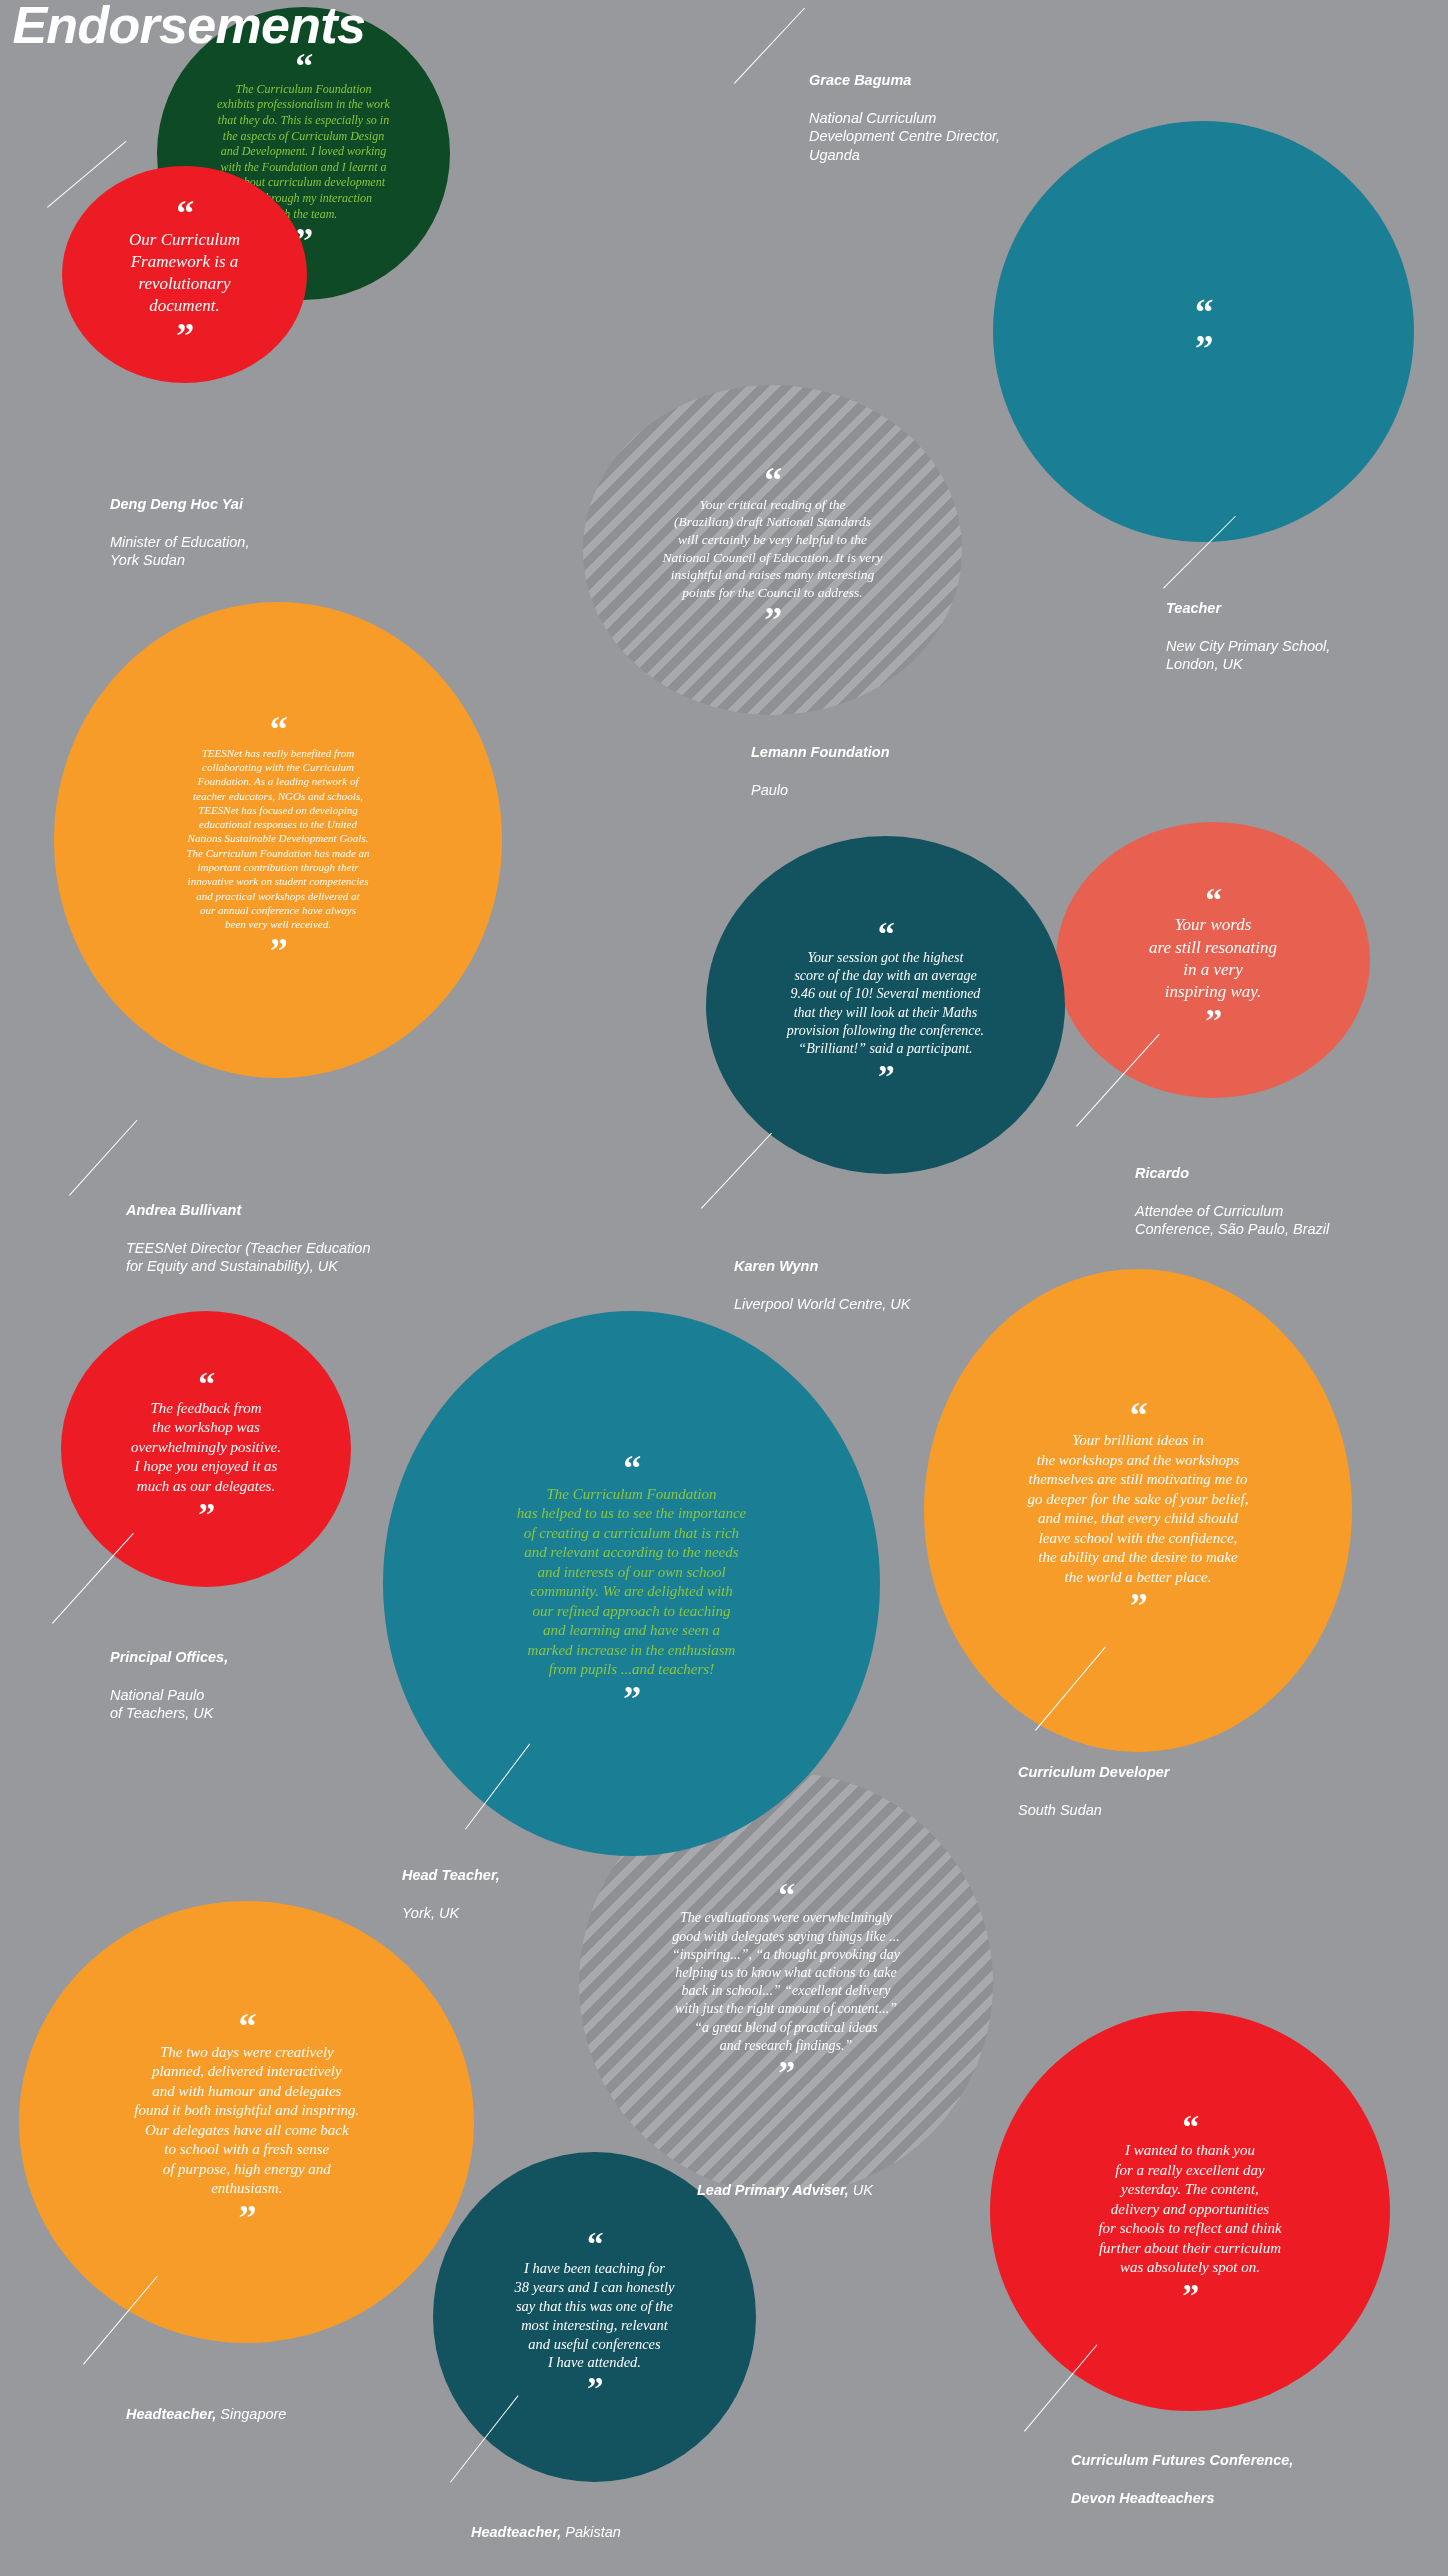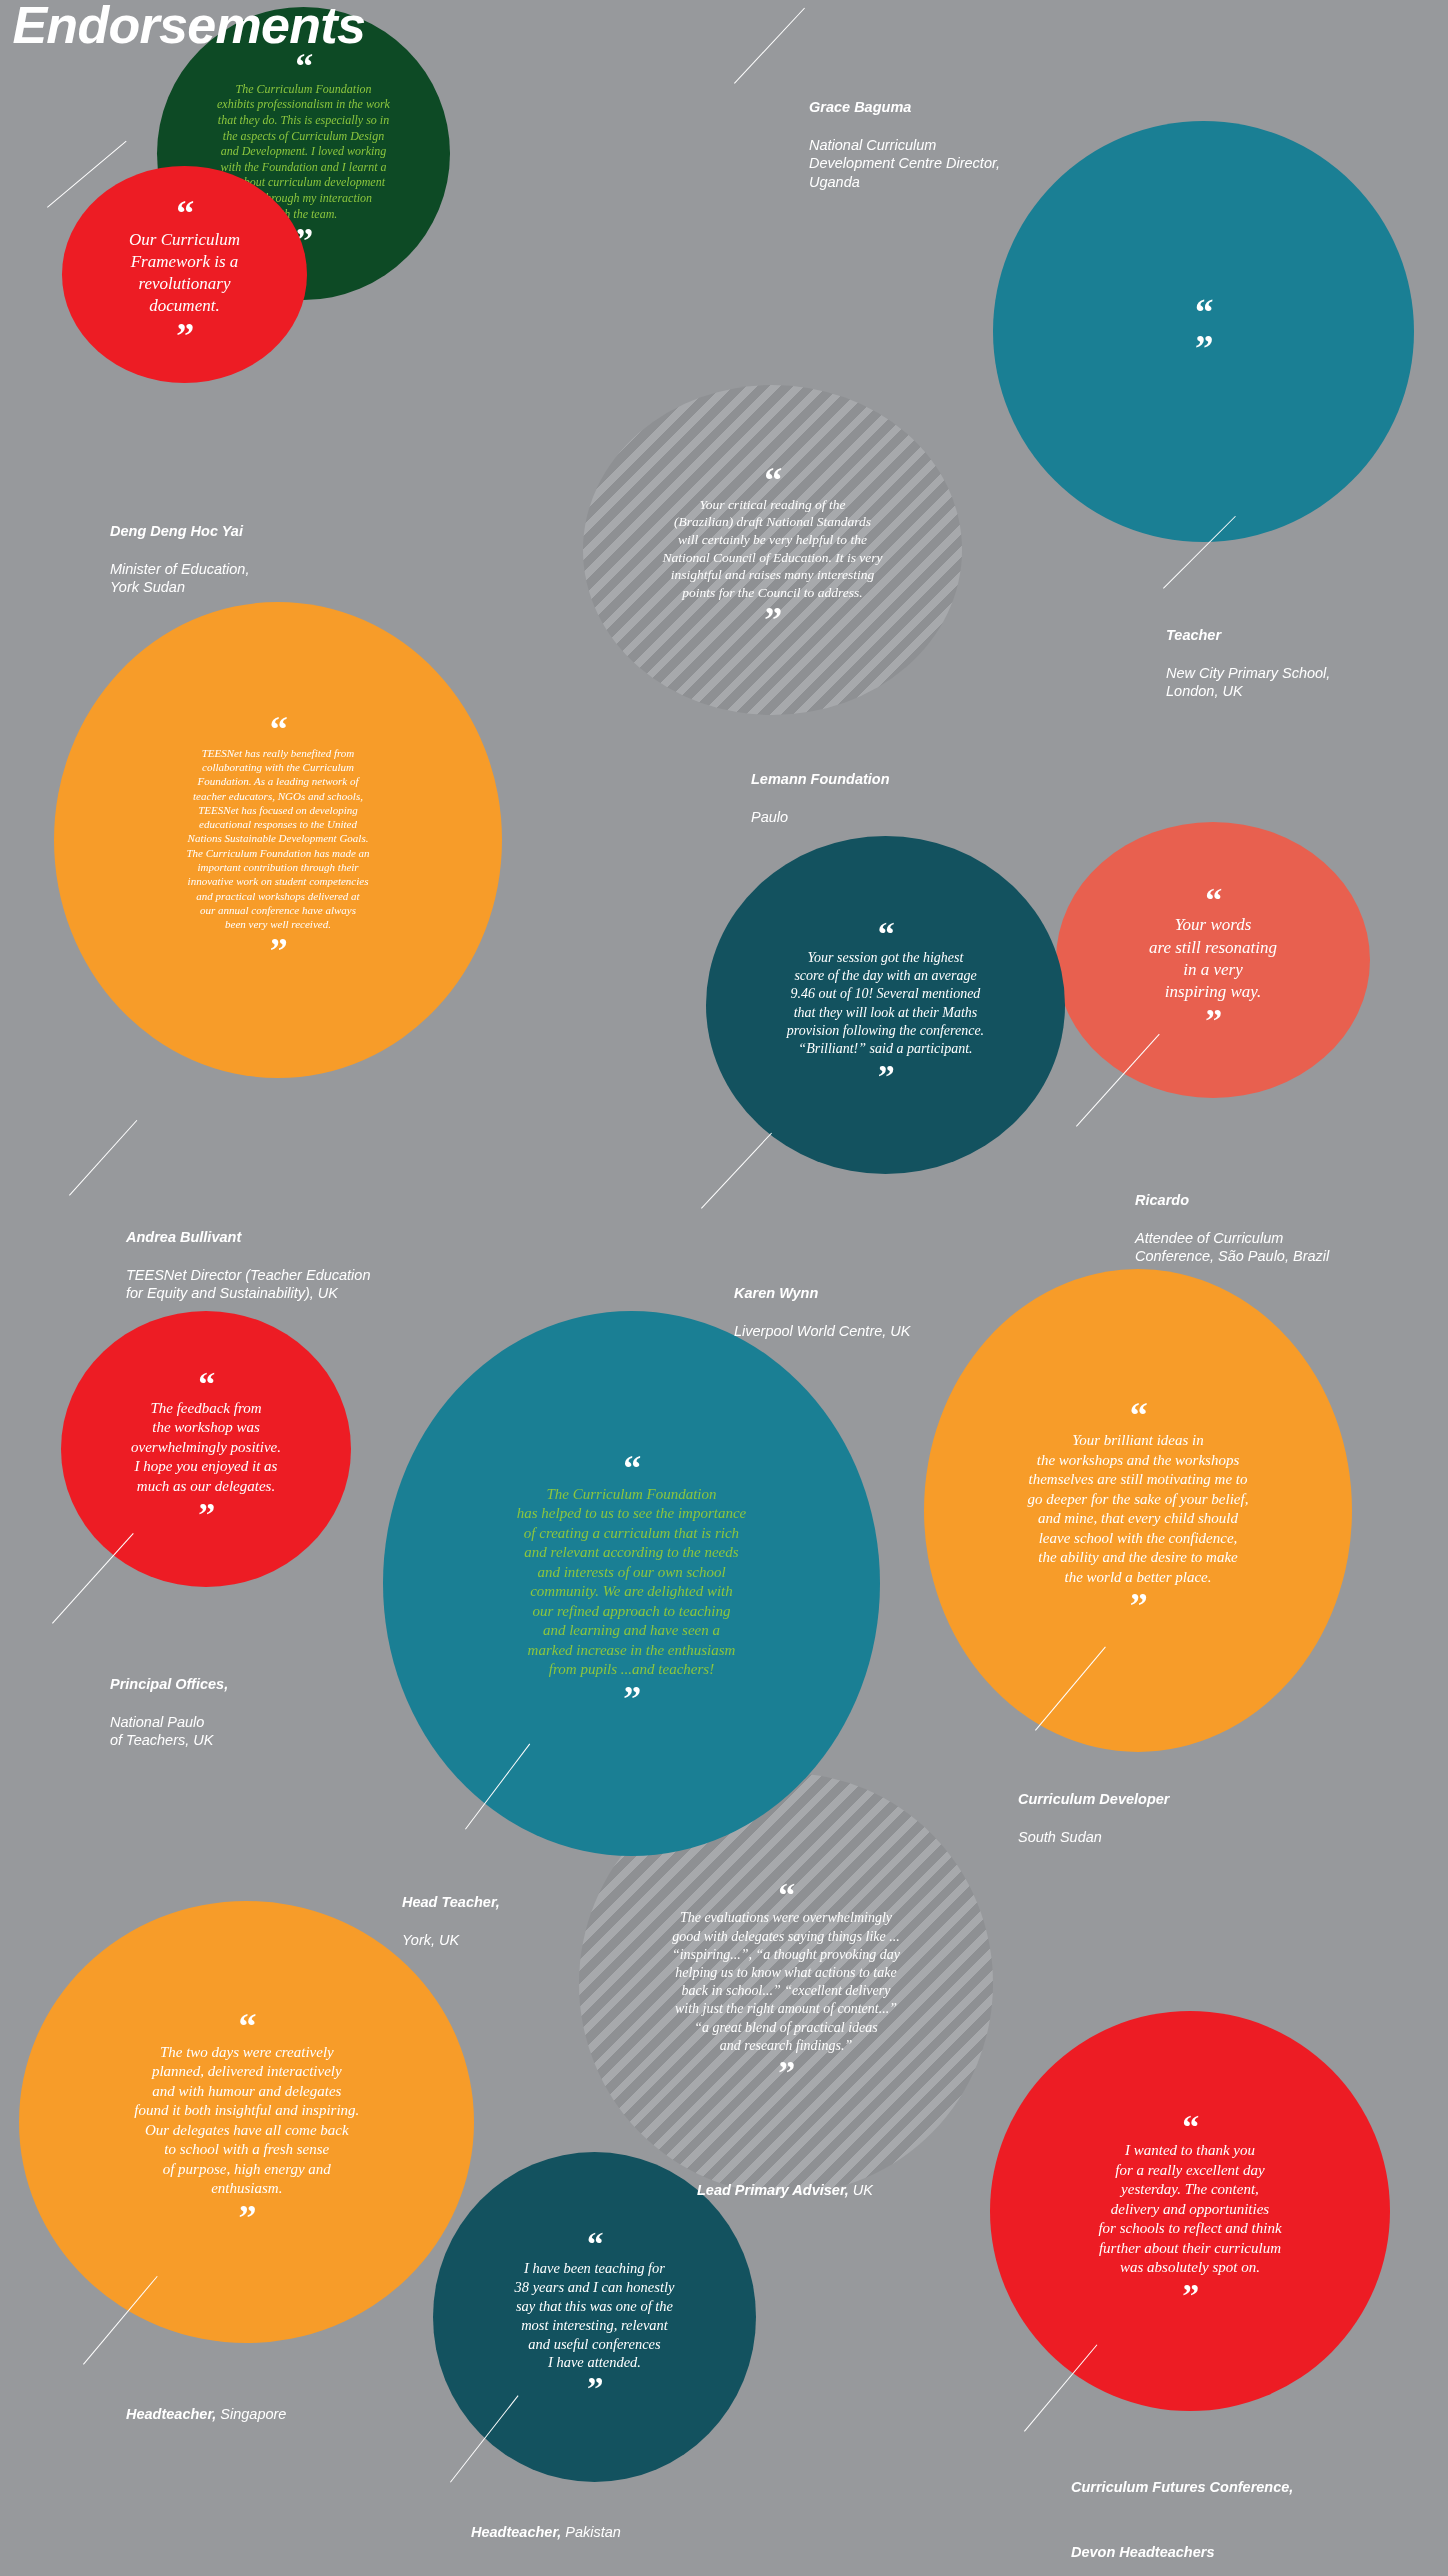--- a/index.html
+++ b/index.html
@@ -79,21 +79,21 @@
   .attrib{
     position:absolute;
     font-family:"Liberation Sans", sans-serif;
     font-style:italic;
     color:#ffffff;
     font-size:14.5px;
     line-height:1.30;
     white-space:pre-line;
     z-index:50;
   }
-  .attrib .who{font-weight:bold;margin-top:27px;}
+  .attrib .who{font-weight:bold;}
 
   
   .leader{
     position:absolute;
     height:0;
     border-top:1.4px solid #ffffff;
     transform-origin:0 0;
     z-index:45;
   }
 </style>

